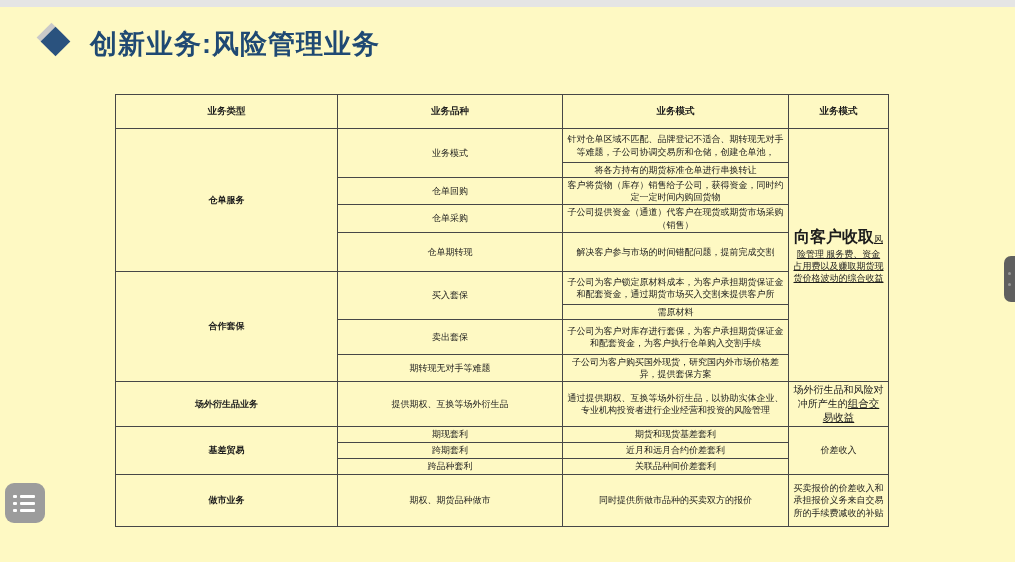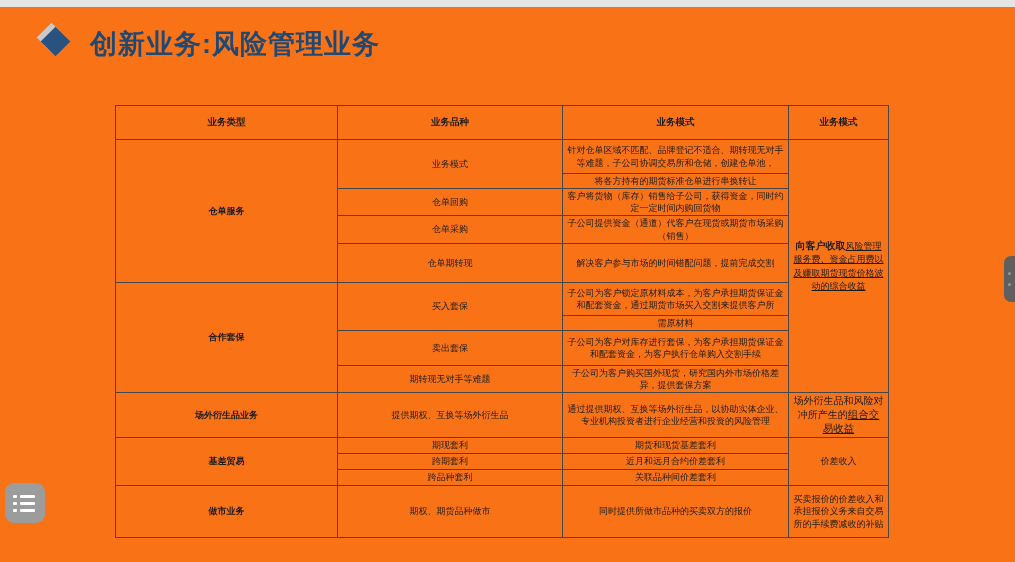--- a/index.html
+++ b/index.html
@@ -1,34 +1,34 @@
 <!DOCTYPE html>
 <html><head>
 <meta charset="utf-8">
 <style>
   * { margin:0; padding:0; box-sizing:border-box; }
   body { font-family:"Liberation Sans", sans-serif; background:#fff; }
-  .stage { position:relative; width:1015px; height:562px; background:#f97316; overflow:hidden; }
+  .stage { position:relative; width:1015px; height:562px; background:#fef9c3; overflow:hidden; }
   .top-strip { position:absolute; left:0; top:0; width:1015px; height:7px; background:#e5e5e5; }
 
   
   .title-row { position:absolute; left:36px; top:24px; height:40px; display:flex; align-items:center; }
   .diamond-wrap { position:relative; width:40px; height:40px; margin-right:14px; }
   .diamond-shadow { position:absolute; left:5px; top:3px; width:21px; height:21px; background:#c9c9c9; transform:rotate(45deg); }
   .diamond { position:absolute; left:9px; top:7px; width:21px; height:21px; background:#2a527e; transform:rotate(45deg); }
   .slide-title { color:#1f4973; font-size:27px; font-weight:600; letter-spacing:1px; white-space:nowrap; }
 
   
-  .biz-table { position:absolute; left:115px; top:105px; border-collapse:collapse; table-layout:fixed; width:773px; }
+  .biz-table { position:absolute; left:115px; top:94px; border-collapse:collapse; table-layout:fixed; width:773px; }
   .biz-table td, .biz-table th { border:1px solid #474747; text-align:center; vertical-align:middle; padding:1px 4px; color:#1c1c1c; font-size:9px; line-height:1.35; overflow:hidden; }
   .biz-table th { font-size:9.5px; font-weight:bold; }
   .type-cell { font-weight:bold; }
-  .serif-u { font-family:Liberation Mono, monospace; text-decoration:underline; }
+  .serif-u { font-family:Liberation Serif, serif; text-decoration:underline; }
   .profit-main { font-size:11px; line-height:1.45; }
-  .profit-main .prefix { font-weight:600; font-size:10px; }
+  .profit-main .prefix { font-weight:600; font-size:16px; }
   .profit-otc .prefix { font-size:10px; }
   .profit-otc .serif-u { font-size:10.5px;margin-top:21px; }
 
   
   .list-btn { position:absolute; left:5px; top:483px; width:40px; height:40px; background:#9c9c9c; border-radius:9px; display:flex; flex-direction:column; justify-content:center; gap:4px; padding-left:8px; cursor:pointer; }
   .list-row { display:flex; align-items:center; gap:3px; }
   .list-dot { width:4px; height:3px; background:#fff; border-radius:1px; }
   .list-bar { width:15px; height:3px; background:#fff; border-radius:1px; }
 
   

